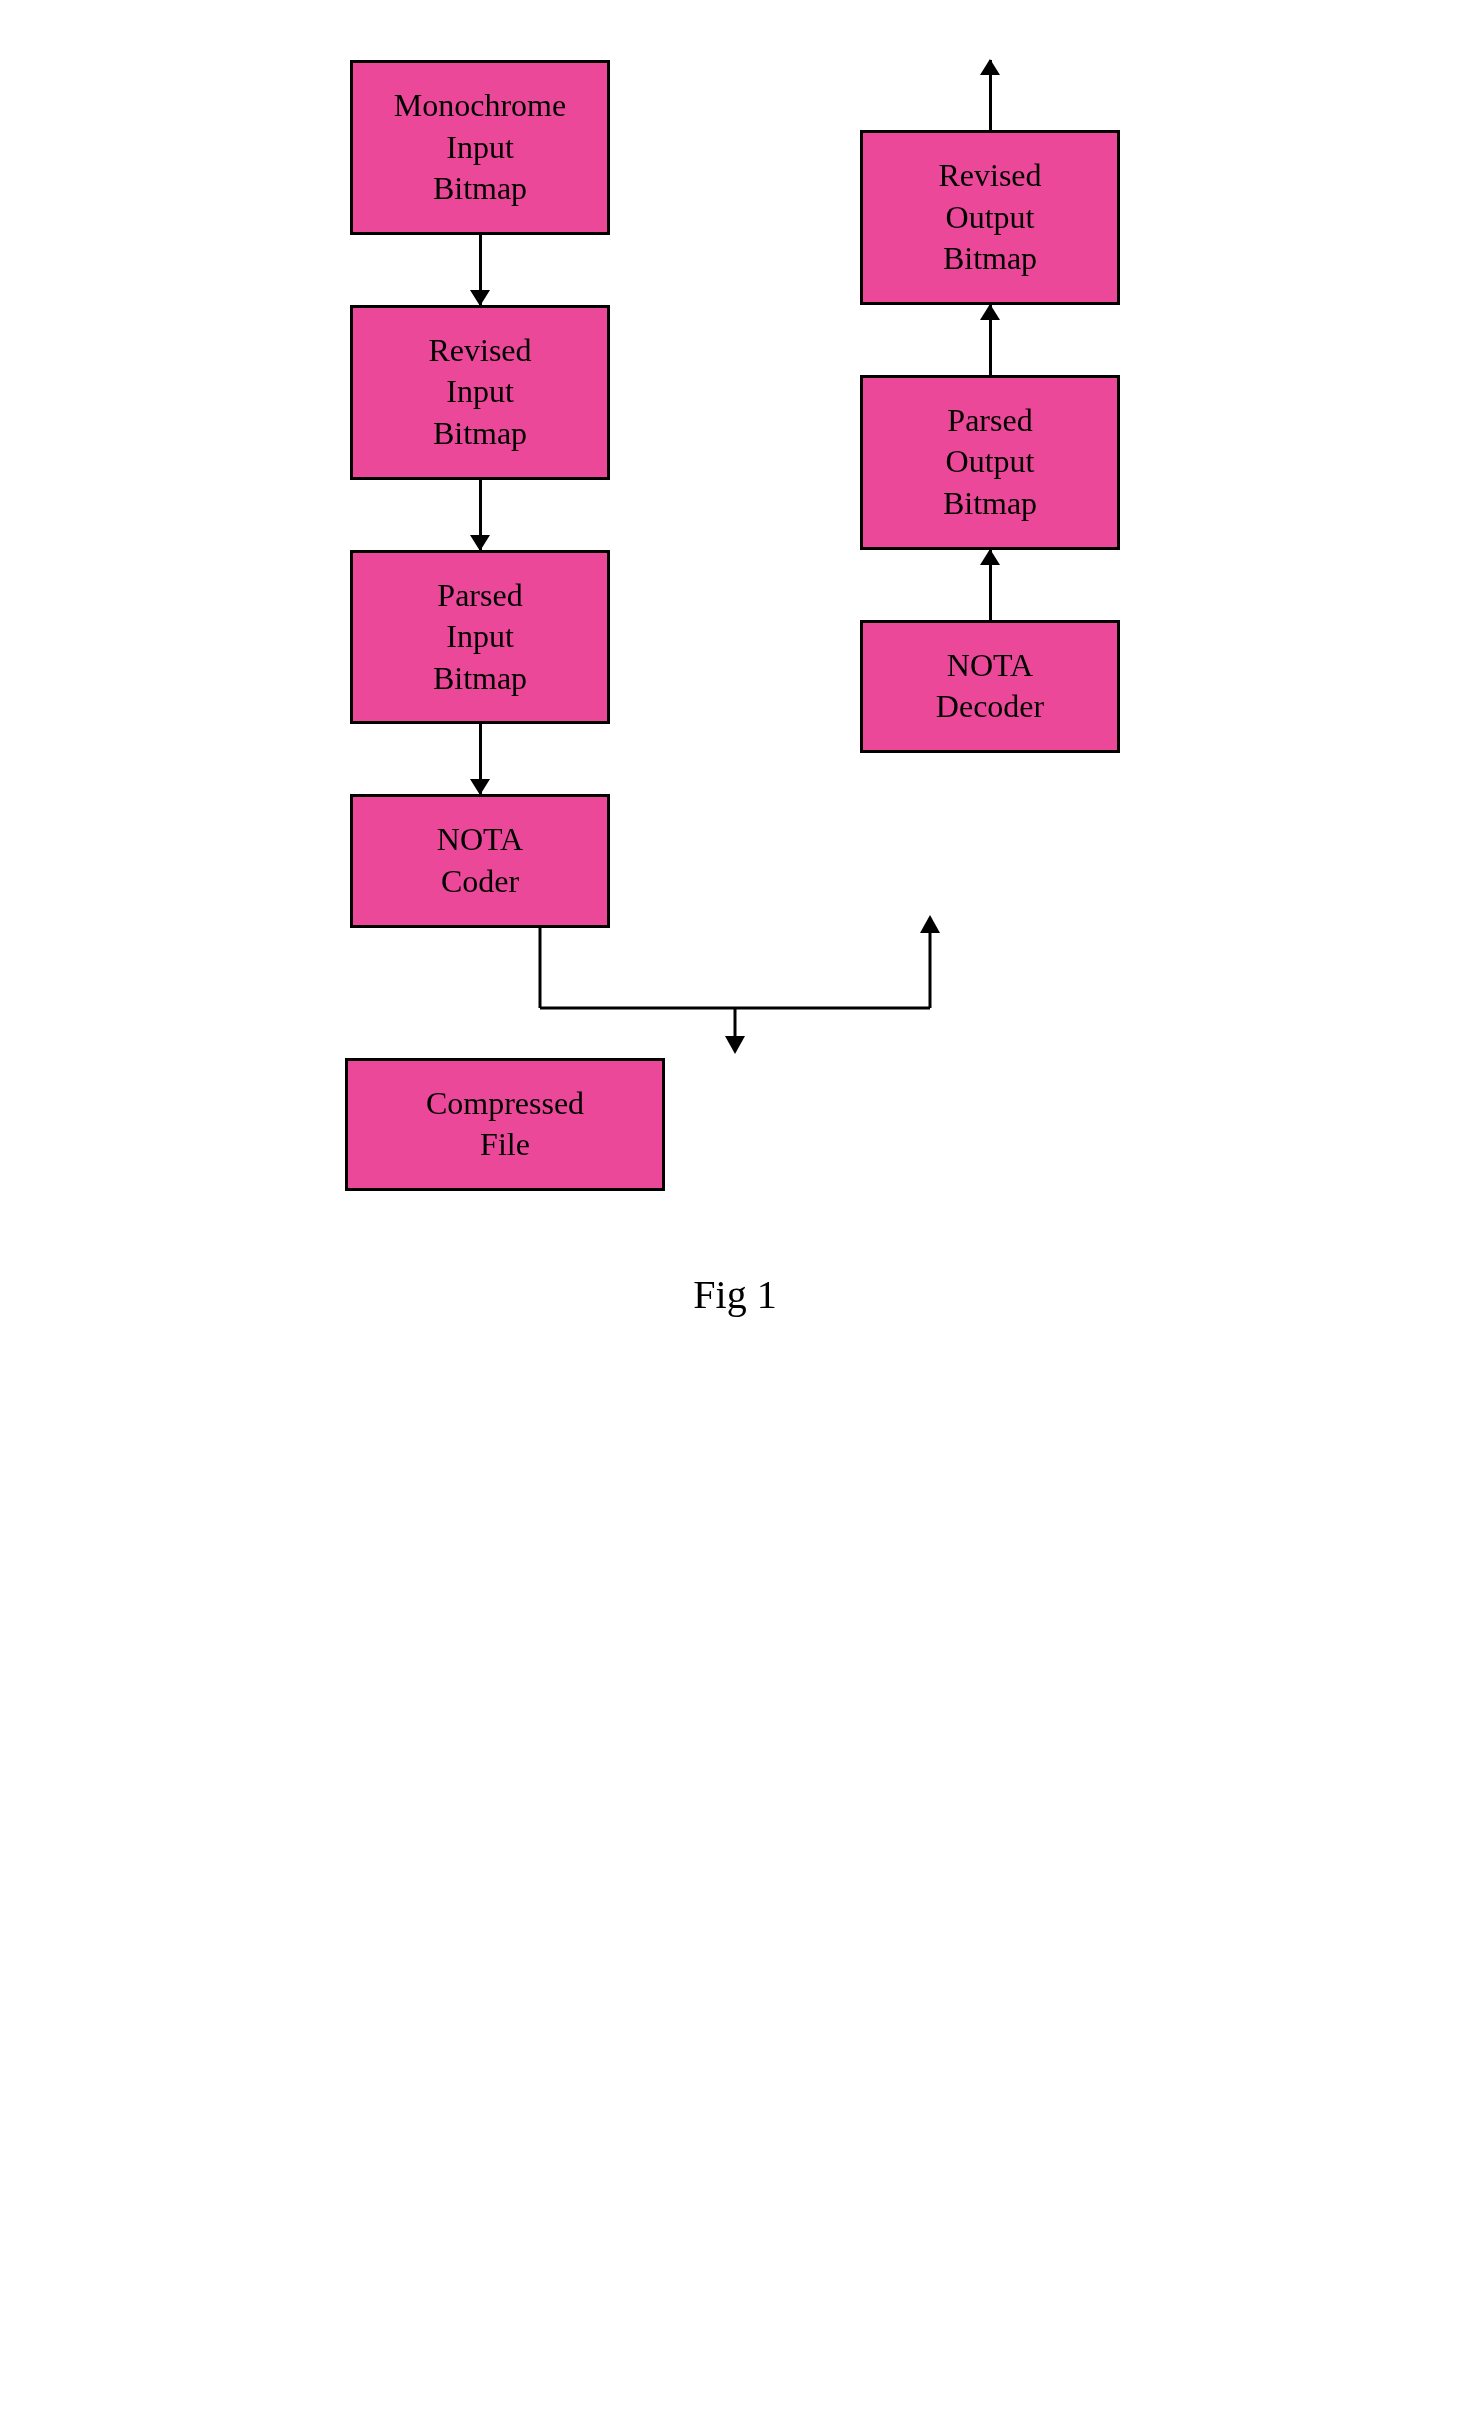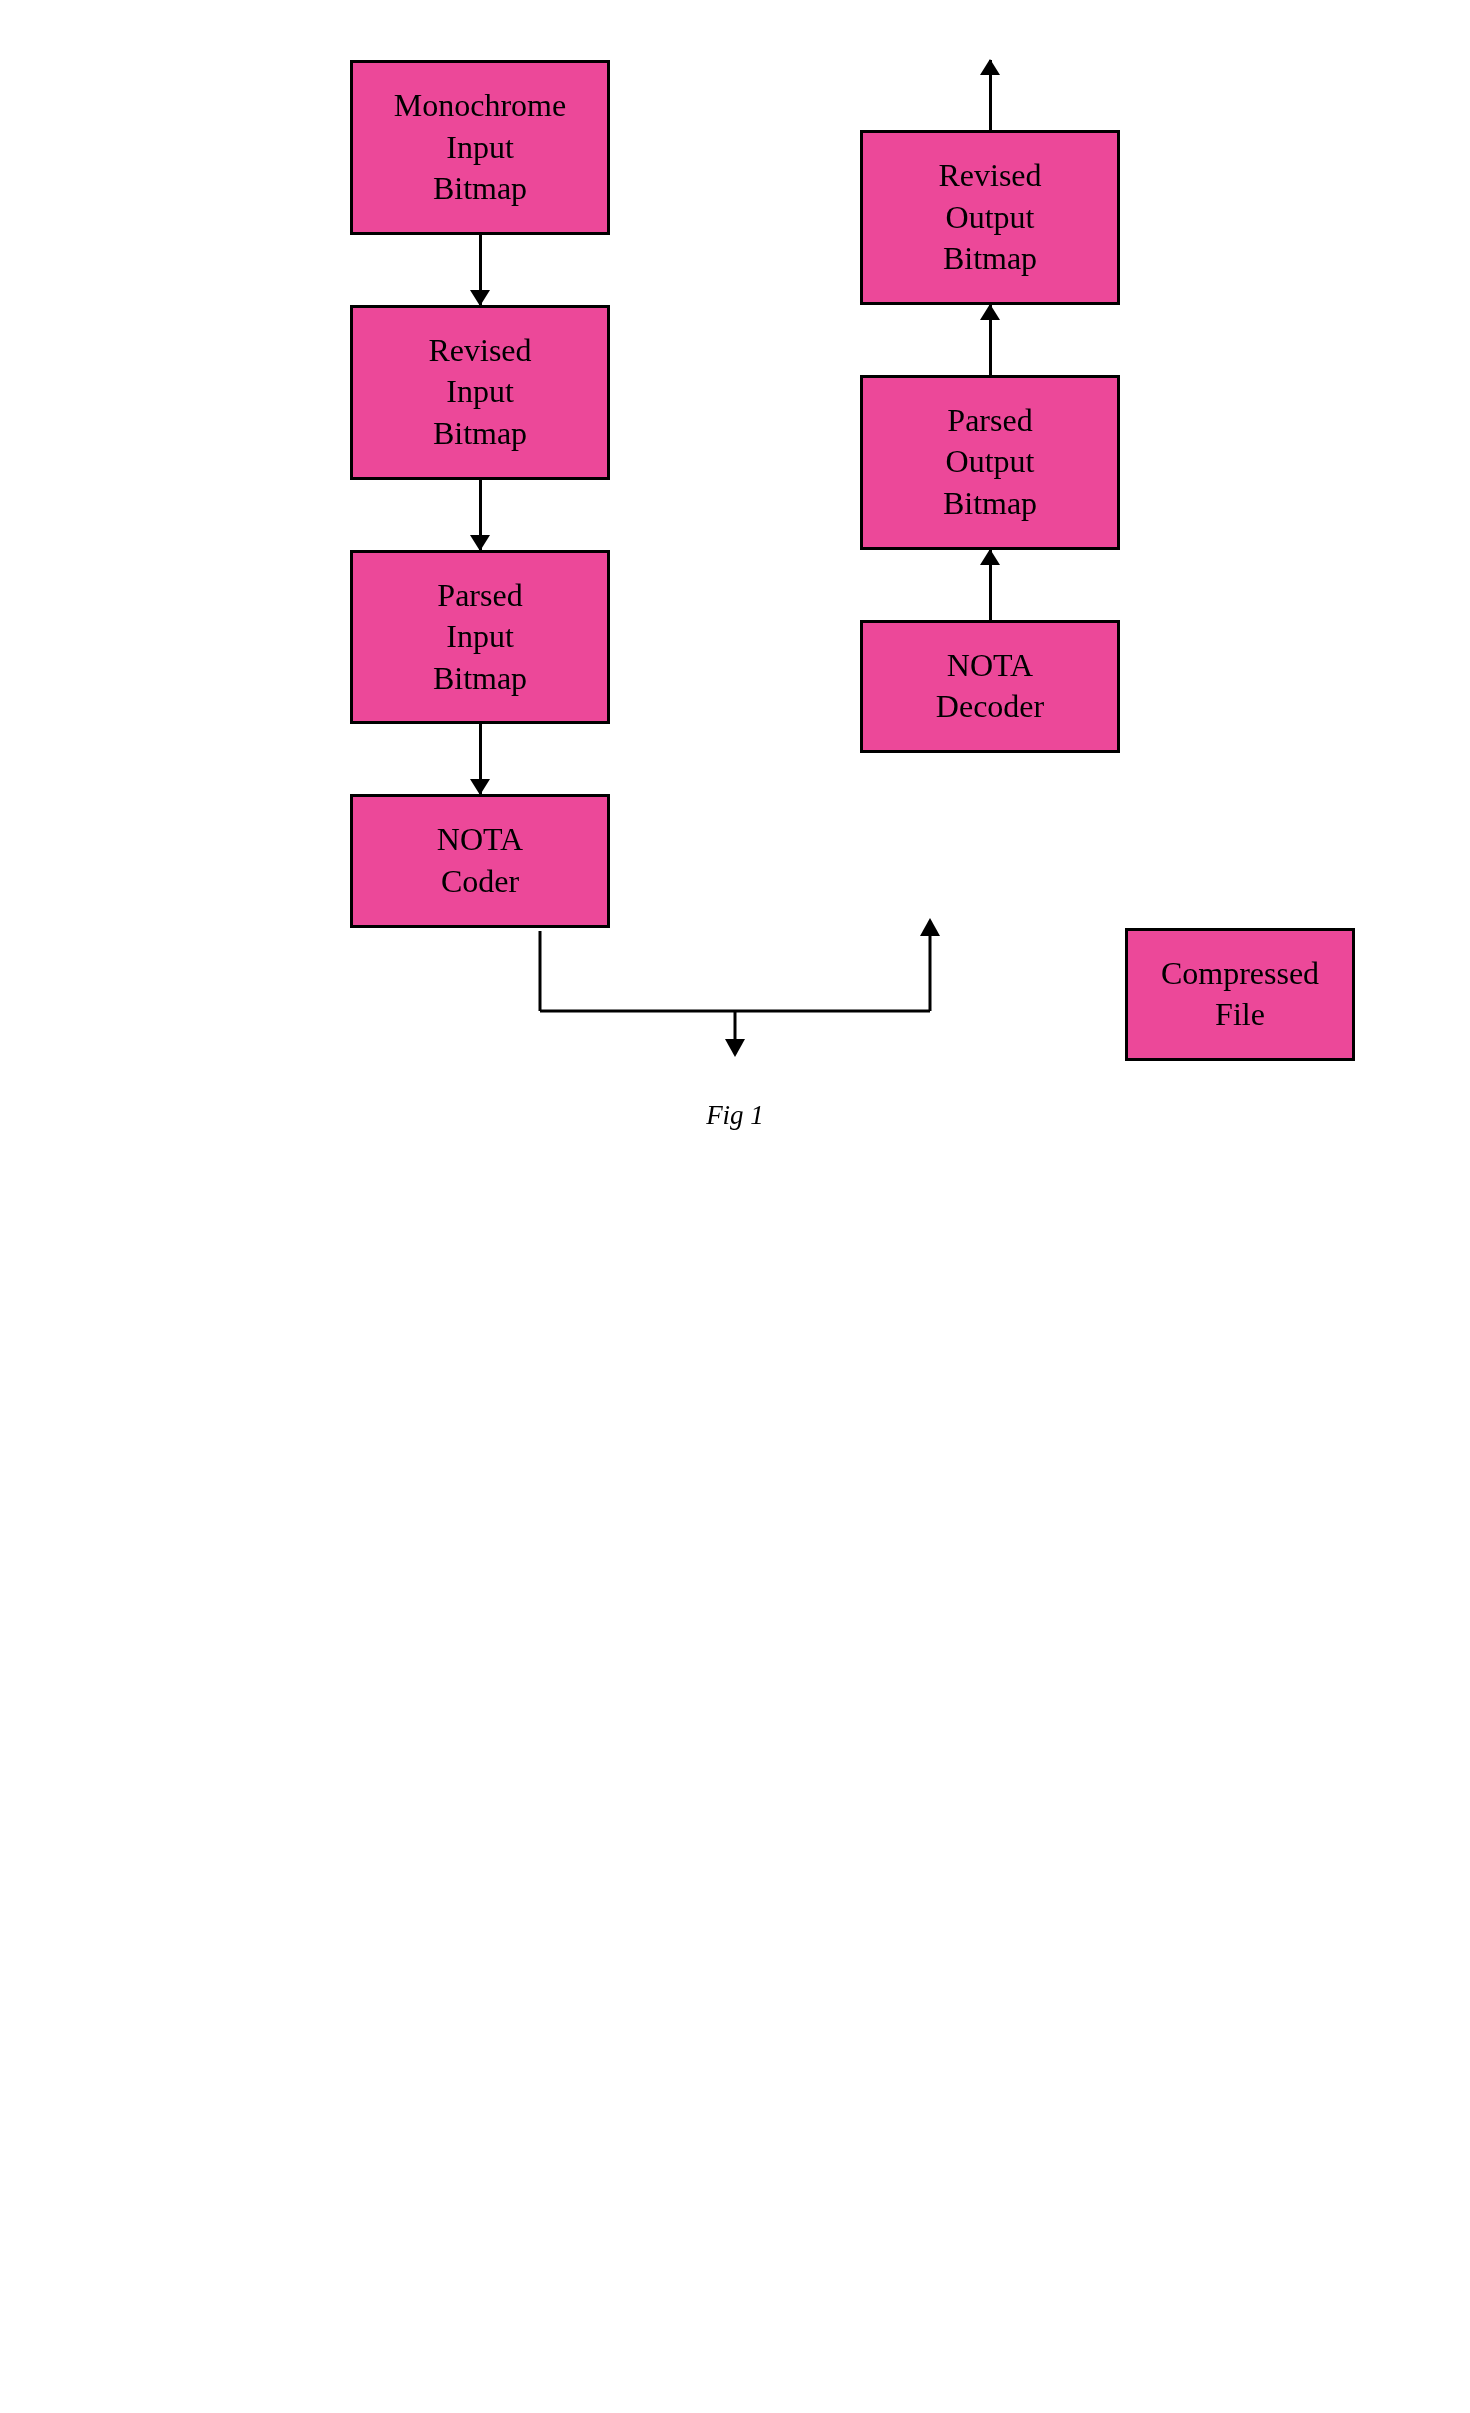--- a/index.html
+++ b/index.html
@@ -77,23 +77,22 @@
       position: absolute;
       top: -1px;
       left: 50%;
       transform: translateX(-50%);
       border-left: 10px solid transparent;
       border-right: 10px solid transparent;
       border-bottom: 16px solid #000;
     }
 
     .figure-label {
-      font-size: 27px;
-      font-style: italic;
-      margin-top: 39px;
+      font-size: 40px;
+      margin-top: 80px;
       text-align: center;
     }
 
     
     .col-gap {
       width: 120px;
     }
   </style>
 </head>
 <body>
@@ -156,21 +155,21 @@
 
       <div class="arrow-up"></div>
 
       <div class="box">
         <span style="white-space: pre-line;">NOTA
 Decoder</span>
       </div>
     </div>
   </div>
 
-  <div style="width: 100%; max-width: 780px; position: relative; display: flex; align-items: flex-end; margin-top: 0;">
+  <div style="width: 100%; max-width: 780px; position: relative; display: flex; flex-direction: column; align-items: flex-start; margin-top: 0;">
     <svg width="780" height="130" style="overflow: visible;">
 
       <line x1="195" y1="0" x2="195" y2="80" stroke="#000" stroke-width="3"></line>
 
       <line x1="195" y1="80" x2="585" y2="80" stroke="#000" stroke-width="3"></line>
 
       <line x1="585" y1="0" x2="585" y2="80" stroke="#000" stroke-width="3"></line>
 
       <line x1="390" y1="80" x2="390" y2="110" stroke="#000" stroke-width="3"></line>
 

